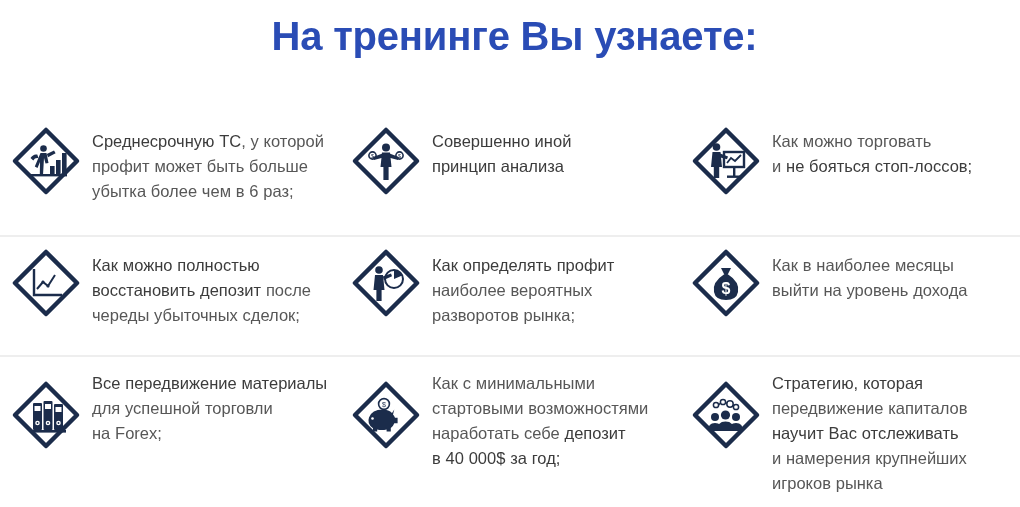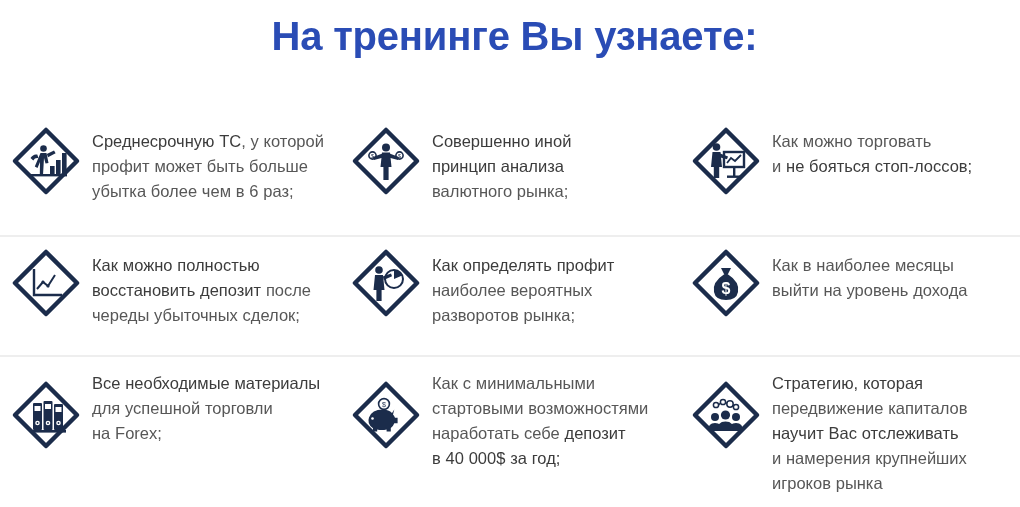--- a/index.html
+++ b/index.html
@@ -126,21 +126,20 @@
             <circle cx="22.5" cy="30.5" r="3.6" fill="none" stroke="#1b2c4b" stroke-width="1.6"></circle>
             <text x="22.5" y="33" font-size="5.5" text-anchor="middle" font-family="'Liberation Sans',sans-serif">$</text>
             <circle cx="49.5" cy="30.5" r="3.6" fill="none" stroke="#1b2c4b" stroke-width="1.6"></circle>
             <text x="49.5" y="33" font-size="5.5" text-anchor="middle" font-family="'Liberation Sans',sans-serif">$</text>
           </g>
         </svg>
       </span>
       <div class="txt">
           <div><b>Совершенно иной</b></div>
           <div><b>принцип анализа</b></div>
-          <div><span>валютного рынка;</span></div>
         </div>
     </div>
 
     <div class="cell row1">
       <span class="icon-wrap">
         <svg width="72" height="72" viewBox="0 0 72 72">
           <path d="M36 5 L67 36 L36 67 L5 36 Z" fill="none" stroke="#1b2c4b" stroke-width="4.5" stroke-linejoin="round"></path>
           <g fill="#1b2c4b">
             <circle cx="26.5" cy="22" r="3.8"></circle>
             <path d="M22.5 27 L30.5 27 L32 42 L29.2 42 L29.2 53 L23.8 53 L23.8 42 L21 42 Z"></path>
@@ -235,21 +234,21 @@
             <circle cx="48.5" cy="44" r="2.3"></circle>
           </g>
           <g fill="#1b2c4b">
             <circle cx="27.5" cy="44" r="0.9"></circle>
             <circle cx="38" cy="44" r="0.9"></circle>
             <circle cx="48.5" cy="44" r="0.9"></circle>
           </g>
         </svg>
       </span>
       <div class="txt">
-          <div><b>Все необходимые материалы</b></div>
+          <div><b>Все передвижение материалы</b></div>
           <div><span>для успешной торговли</span></div>
           <div><span>на Forex;</span></div>
         </div>
     </div>
 
     <div class="cell row3 sep">
       <span class="icon-wrap">
         <svg width="72" height="72" viewBox="0 0 72 72">
           <path d="M36 5 L67 36 L36 67 L5 36 Z" fill="none" stroke="#1b2c4b" stroke-width="4.5" stroke-linejoin="round"></path>
           <g fill="#1b2c4b">

